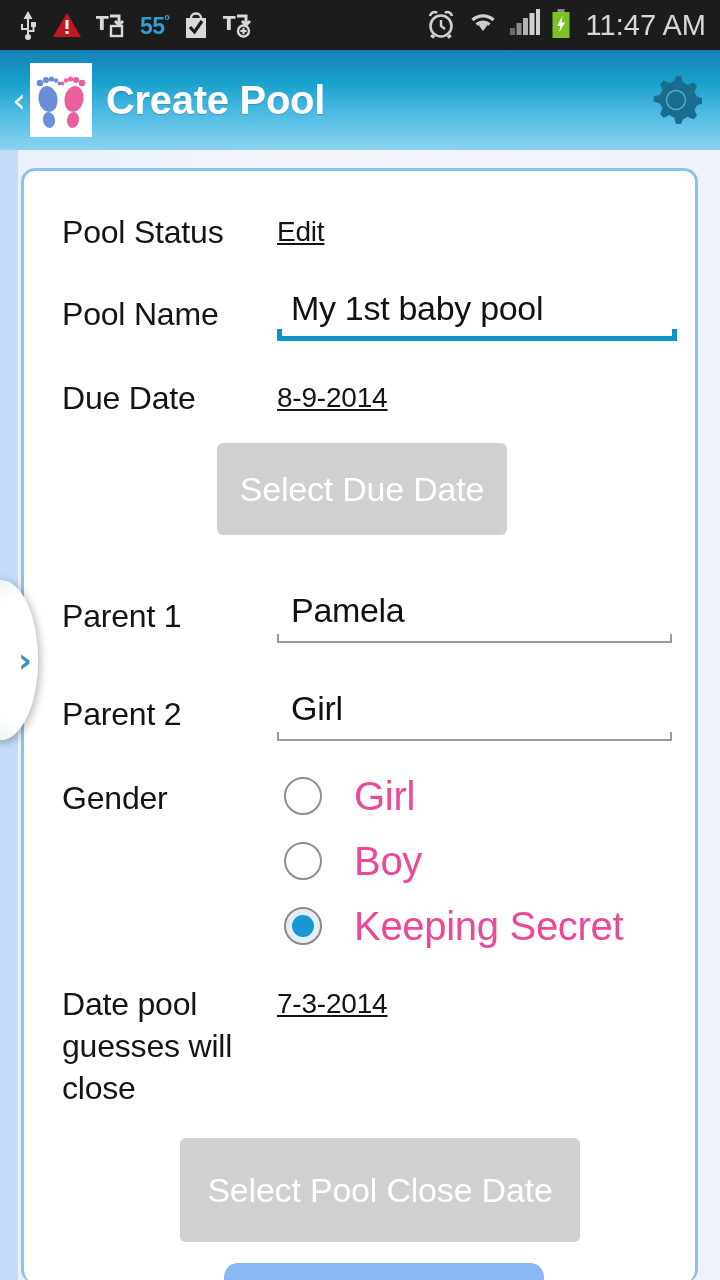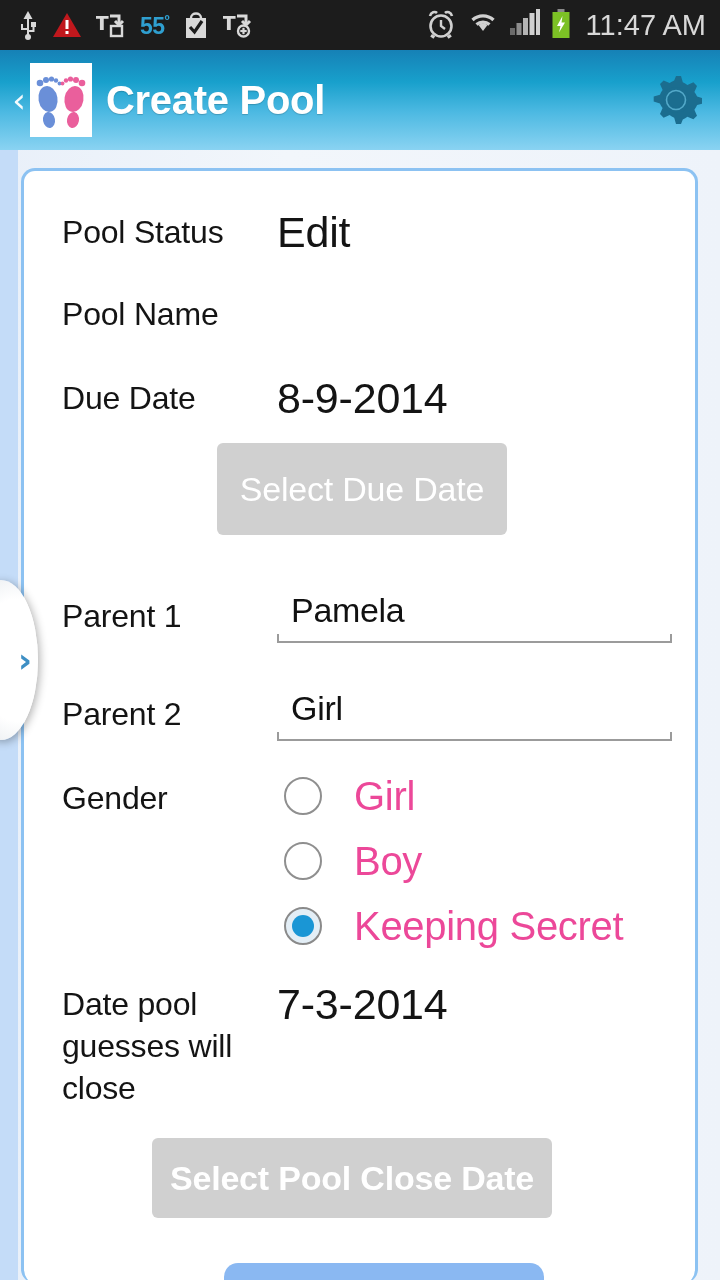--- a/index.html
+++ b/index.html
@@ -71,22 +71,22 @@
     border-radius: 14px;
     border-bottom: none;
   }
 
   .row { position: absolute; }
   .lbl {
     font-size: 32px; color: #141414; font-weight: 400;
     letter-spacing: -0.2px; line-height: 42px;
   }
   .val {
-    font-size: 43px; color: #141414; font-weight: 400;
-    letter-spacing: -0.2px; line-height: 42px;
+    font-size: 28px; color: #141414; font-weight: 400;
+    letter-spacing: -0.2px; line-height: 42px; text-decoration: underline;
   }
 
   
   .field { position: absolute; }
   .field .txt {
     font-size: 34px; color: #111; letter-spacing: -0.3px;
     line-height: 40px; padding-left: 14px;
   }
   .underline-active {
     position: absolute; left: 0; width: 400px; height: 5px;
@@ -296,20 +296,24 @@
     <div class="row" style="left:38px; top:40px;">
       <span class="lbl">Pool Status</span>
     </div>
     <div class="row" style="left:253px; top:40px;">
       <span class="val">Edit</span>
     </div>
 
     <div class="row" style="left:38px; top:122px;">
       <span class="lbl">Pool Name</span>
     </div>
+    <div class="field" style="left:253px; top:117px; width:404px;">
+      <div class="txt" placeholder="Pool Name">My 1st baby pool</div>
+      <div class="underline-active" style="top:48px;"></div>
+    </div>
 
     <div class="row" style="left:38px; top:206px;">
       <span class="lbl">Due Date</span>
     </div>
     <div class="row" style="left:253px; top:206px;">
       <span class="val">8-9-2014</span>
     </div>
 
     <button class="gbtn" style="left:193px; top:272px; width:290px; height:92px;">Select Due Date</button>
 
@@ -348,17 +352,17 @@
       <span class="rdo-lbl">Boy</span>
     </div>
 
     <div class="row" style="left:38px; top:812px; width:195px;">
       <span class="lbl">Date pool guesses will close</span>
     </div>
     <div class="row" style="left:253px; top:812px;">
       <span class="val">7-3-2014</span>
     </div>
 
-    <button class="gbtn" style="left:128px; top:967px; width:400px; height:80px;font-weight:bold;">Select Pool Close Date</button>
+    <button class="gbtn" style="left:156px; top:967px; width:400px; height:104px;">Select Pool Close Date</button>
 
     <button id="blue-btn"></button>
   </div>
 </div>
 
 </body></html>

